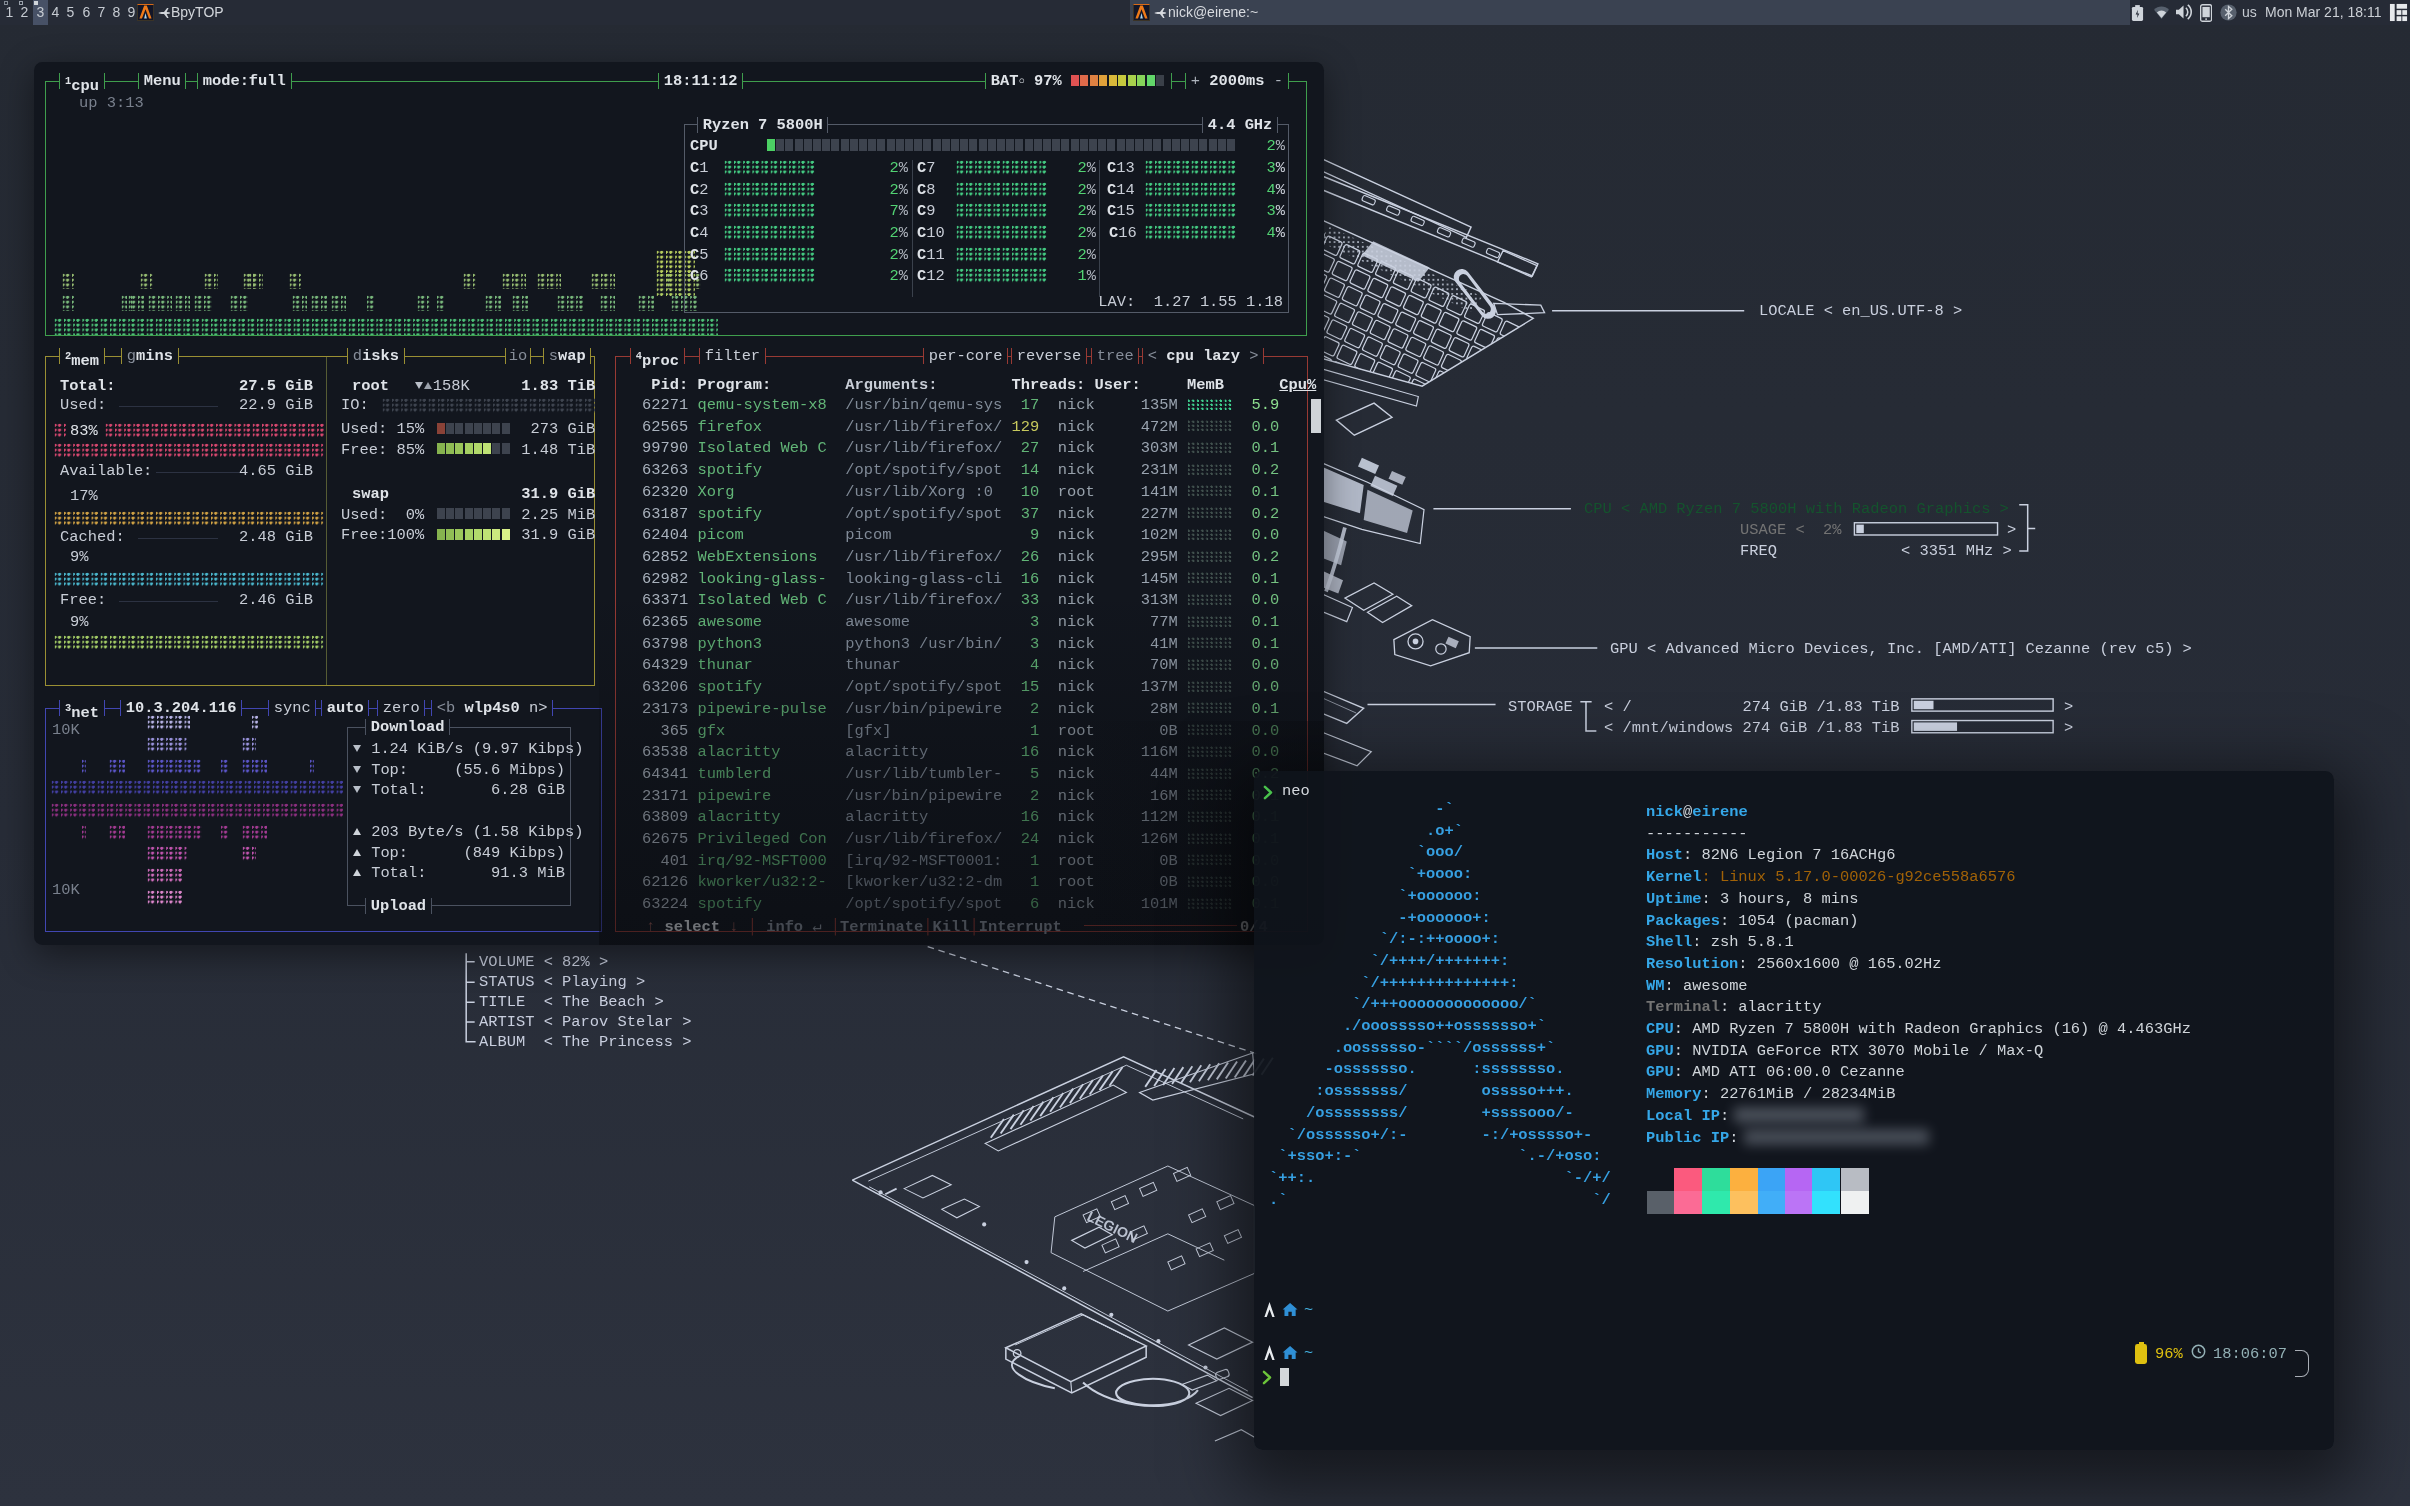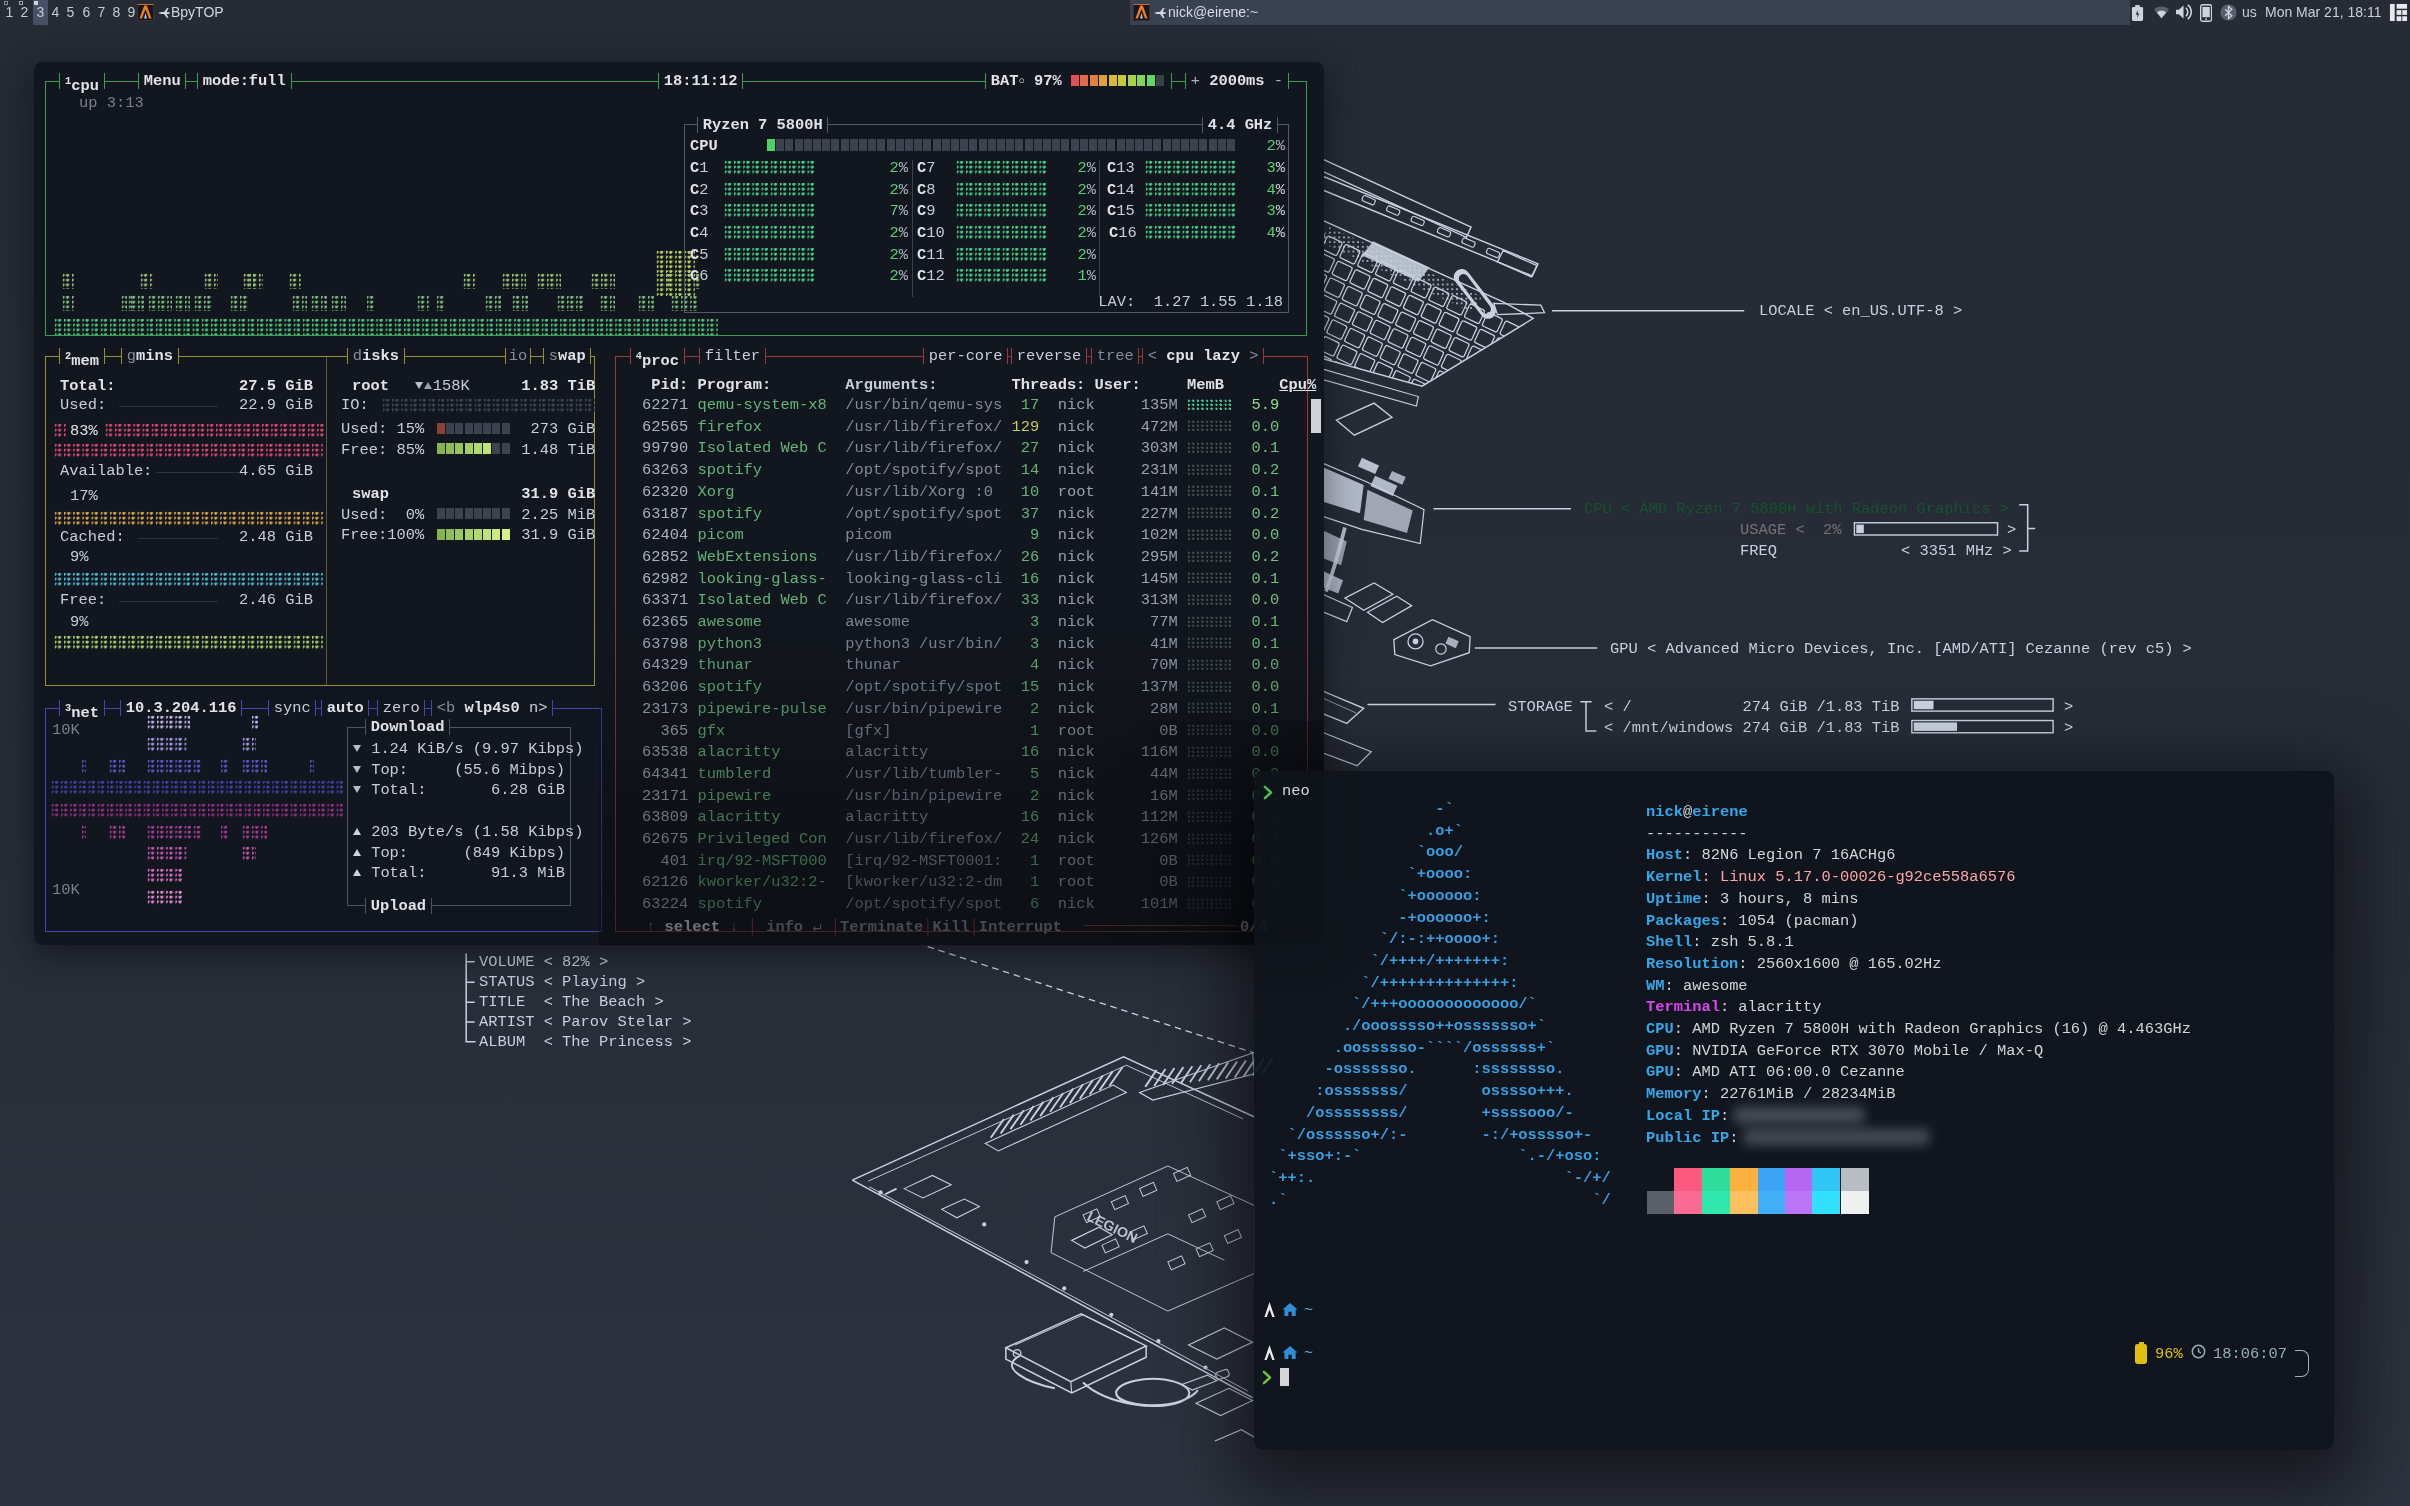--- a/index.html
+++ b/index.html
@@ -627,27 +627,27 @@
       -osssssso.      :ssssssso.
      :osssssss/        osssso+++.
     /ossssssss/        +ssssooo/-
   `/ossssso+/:-        -:/+osssso+-
  `+sso+:-`                 `.-/+oso:
 `++:.                           `-/+/
 .`                                 `/</pre>
     <pre class="a" style="left:392px;top:31px"><span style="color:#35a7e8;font-weight:bold">nick</span><span style="color:#d0d5da">@</span><span style="color:#35a7e8;font-weight:bold">eirene</span>
 <span style="color:#d0d5da">-----------</span>
 <span style="color:#35a7e8;font-weight:bold">Host</span><span style="color:#d0d5da">: 82N6 Legion 7 16ACHg6</span>
-<span style="color:#35a7e8;font-weight:bold">Kernel</span><span style="color:#fca5a5">: Linux 5.17.0-00026-g92ce558a6576</span>
+<span style="color:#35a7e8;font-weight:bold">Kernel</span><span style="color:#a16207">: Linux 5.17.0-00026-g92ce558a6576</span>
 <span style="color:#35a7e8;font-weight:bold">Uptime</span><span style="color:#d0d5da">: 3 hours, 8 mins</span>
 <span style="color:#35a7e8;font-weight:bold">Packages</span><span style="color:#d0d5da">: 1054 (pacman)</span>
 <span style="color:#35a7e8;font-weight:bold">Shell</span><span style="color:#d0d5da">: zsh 5.8.1</span>
 <span style="color:#35a7e8;font-weight:bold">Resolution</span><span style="color:#d0d5da">: 2560x1600 @ 165.02Hz</span>
 <span style="color:#35a7e8;font-weight:bold">WM</span><span style="color:#d0d5da">: awesome</span>
-<span style="color:#d946ef;font-weight:bold">Terminal</span><span style="color:#d0d5da">: alacritty</span>
+<span style="color:#737373;font-weight:bold">Terminal</span><span style="color:#d0d5da">: alacritty</span>
 <span style="color:#35a7e8;font-weight:bold">CPU</span><span style="color:#d0d5da">: AMD Ryzen 7 5800H with Radeon Graphics (16) @ 4.463GHz</span>
 <span style="color:#35a7e8;font-weight:bold">GPU</span><span style="color:#d0d5da">: NVIDIA GeForce RTX 3070 Mobile / Max-Q</span>
 <span style="color:#35a7e8;font-weight:bold">GPU</span><span style="color:#d0d5da">: AMD ATI 06:00.0 Cezanne</span>
 <span style="color:#35a7e8;font-weight:bold">Memory</span><span style="color:#d0d5da">: 22761MiB / 28234MiB</span>
 <span style="color:#35a7e8;font-weight:bold">Local IP</span><span style="color:#d0d5da">: </span>
 <span style="color:#35a7e8;font-weight:bold">Public IP</span><span style="color:#d0d5da">: </span></pre>
     <div class="a" style="left:480px;top:336px;width:130px;height:16px;background:#828a96;opacity:0.5;filter:blur(5.6px)"></div>
     <div class="a" style="left:490px;top:358px;width:185px;height:16px;background:#7d8591;opacity:0.5;filter:blur(5.6px)"></div>
     <div class="a" style="left:420px;top:397px;width:28px;height:22.6px;background:#fb5a7e"></div>
     <div class="a" style="left:448px;top:397px;width:28px;height:22.6px;background:#2edd9b"></div>

